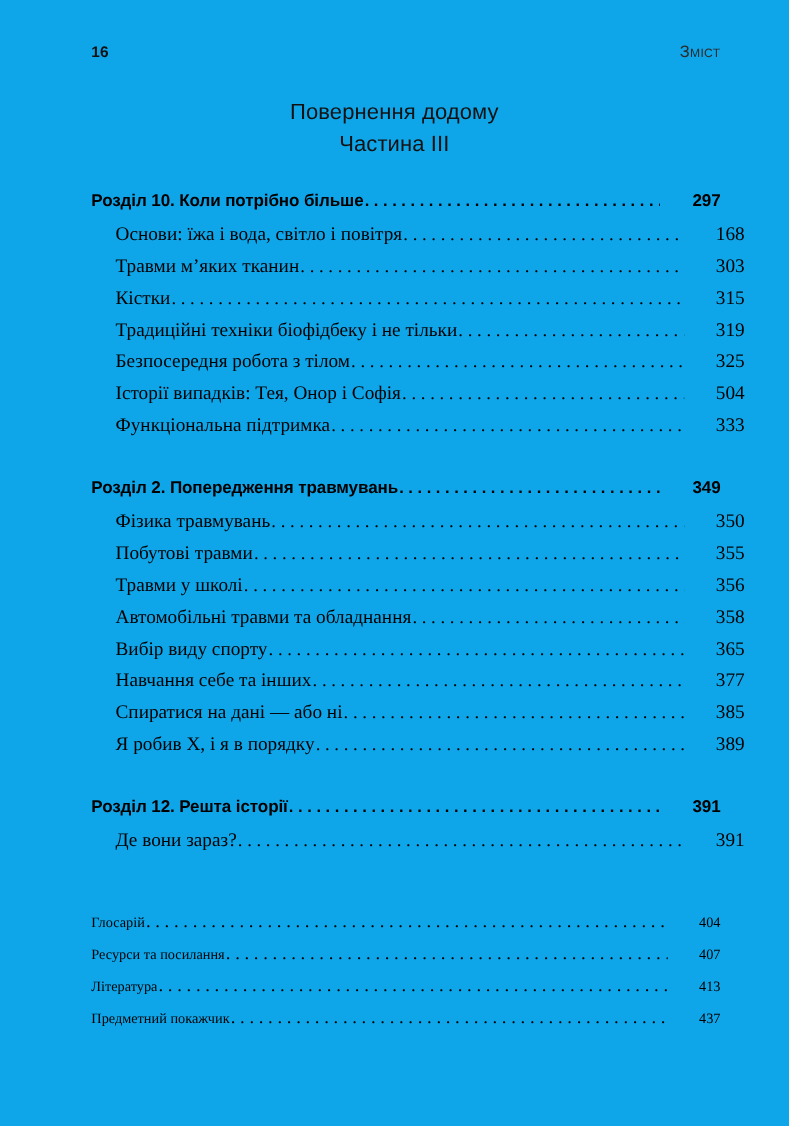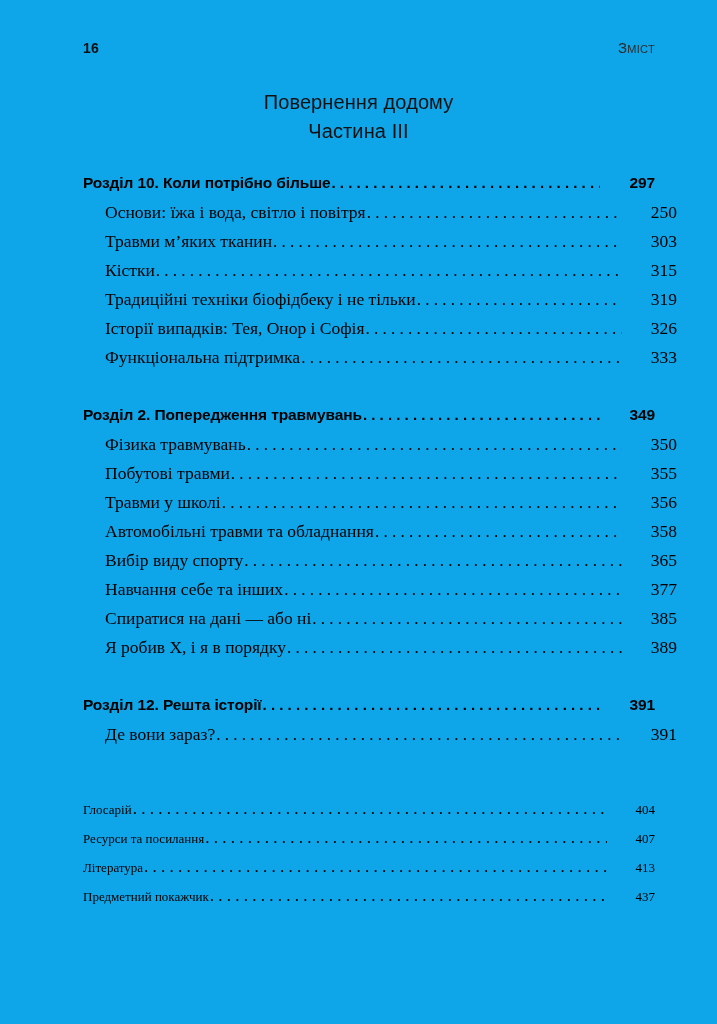--- a/index.html
+++ b/index.html
@@ -150,41 +150,46 @@
   <div class="toc">
       <div class="group">
         <div class="entry chapter">
           <span class="label">Розділ 10. Коли потрібно більше</span>
           <span class="leader"></span>
           <span class="page-no">297</span>
         </div>
         <div class="entry sub">
           <span class="label">Основи: їжа і вода, світло і повітря</span>
           <span class="leader"></span>
-          <span class="page-no">250</span>
+          <span class="page-no">168</span>
         </div>
         <div class="entry sub">
           <span class="label">Травми м’яких тканин</span>
           <span class="leader"></span>
           <span class="page-no">303</span>
         </div>
         <div class="entry sub">
           <span class="label">Кістки</span>
           <span class="leader"></span>
           <span class="page-no">315</span>
         </div>
         <div class="entry sub">
           <span class="label">Традиційні техніки біофідбеку і не тільки</span>
           <span class="leader"></span>
           <span class="page-no">319</span>
         </div>
         <div class="entry sub">
+          <span class="label">Безпосередня робота з тілом</span>
+          <span class="leader"></span>
+          <span class="page-no">325</span>
+        </div>
+        <div class="entry sub">
           <span class="label">Історії випадків: Тея, Онор і Софія</span>
           <span class="leader"></span>
-          <span class="page-no">326</span>
+          <span class="page-no">504</span>
         </div>
         <div class="entry sub">
           <span class="label">Функціональна підтримка</span>
           <span class="leader"></span>
           <span class="page-no">333</span>
         </div>
       </div>
       <div class="group">
         <div class="entry chapter">
           <span class="label">Розділ 2. Попередження травмувань</span>

